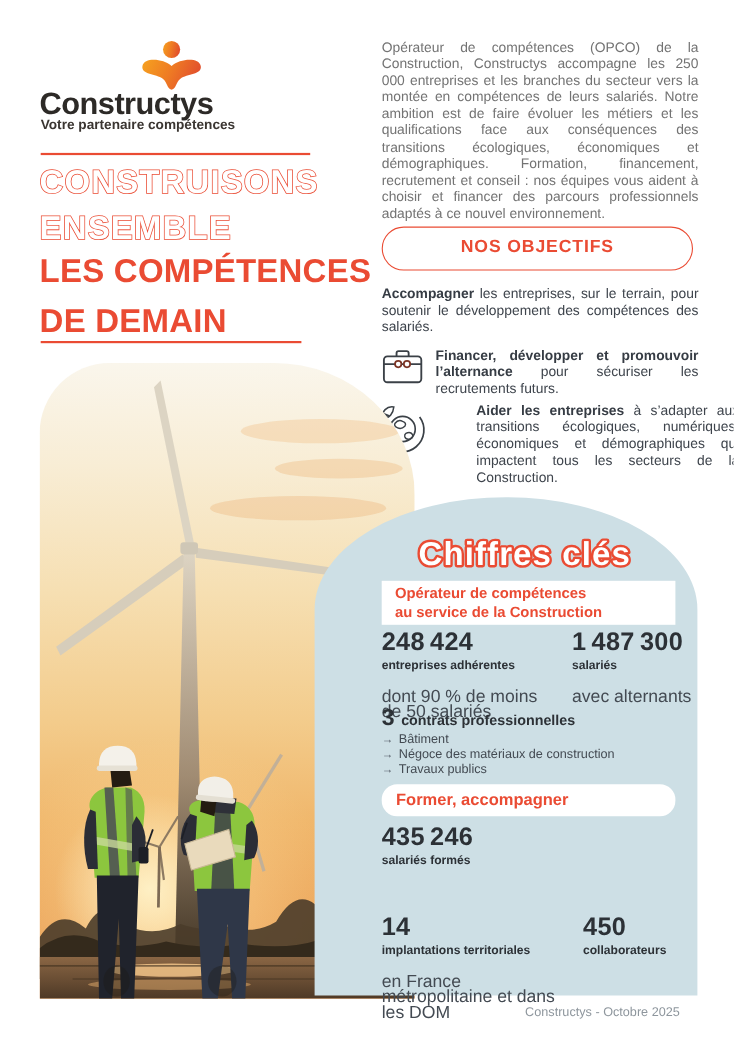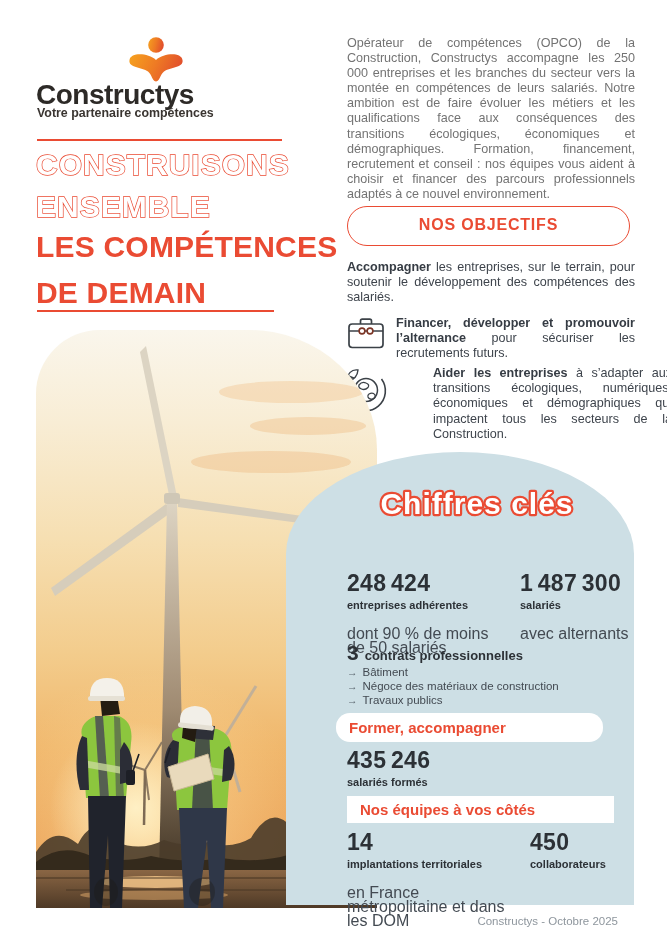--- a/index.html
+++ b/index.html
@@ -53,21 +53,21 @@
 
   
   .kf-dome { position:absolute; left:286px; top:452px; width:348px; height:453px; background:#cddfe5;
     border-radius:174px 174px 0 0 / 102px 102px 0 0; z-index:3; }
   .kf { position:absolute; z-index:4; }
   .kf-title-svg { left:330px; top:483px; width:294px; height:44px; }
   .kf-title-svg text { font-family:"Liberation Sans", sans-serif; font-size:30px; font-weight:800; letter-spacing:1px;
     fill:#ffffff; stroke:#ea4b33; stroke-width:4.4px; paint-order:stroke; stroke-linejoin:round; }
   .kf-banner { background:#ffffff; color:#ea4b33; font-weight:800; }
   .kf-banner1 { left:347px; top:528px; width:267px; height:40px; font-size:13.5px; line-height:16.5px; padding:4px 0 0 12px; }
-  .kf-banner2 { left:336px; top:713px; width:267px; height:29px; font-size:15px; line-height:29px; padding-left:13px;border-radius:14px; }
+  .kf-banner2 { left:347px; top:713px; width:267px; height:29px; font-size:15px; line-height:29px; padding-left:13px;border-radius:14px; }
   .kf-banner3 { left:347px; top:796px; width:267px; height:27px; font-size:15px; line-height:27px; padding-left:13px; }
   .kf-stat .v { font-size:23px; font-weight:800; color:#2c3136; letter-spacing:0.3px; word-spacing:-2px; white-space:nowrap; }
   .kf-stat .l { font-size:11px; font-weight:800; color:#2c3136; margin-top:2px; }
   .kf-stat .s { font-size:16px; color:#434a52; line-height:14px; margin-top:16px; }
   .st1a { left:347px; top:570px; width:160px; }
   .st1b { left:520px; top:570px; width:112px; }
   .st2a { left:347px; top:747px; width:115px; }
   .st2b { left:467px; top:747px; width:165px; }
   .st3a { left:347px; top:829px; width:172px; }
   .st3b { left:530px; top:829px; width:102px; }
@@ -216,20 +216,24 @@
       <ellipse cx="166" cy="562" rx="13" ry="14" fill="#1d1a14" opacity="0.35"></ellipse>
     </svg>
   </div>
 
   <div class="kf-dome"></div>
 
   <svg class="kf kf-title-svg">
     <text x="147" y="31" text-anchor="middle">Chiffres clés</text>
   </svg>
 
+  <div class="kf kf-banner kf-banner1">
+    <div>Opérateur de compétences</div>
+    <div>au service de la Construction</div>
+  </div>
 
   <div class="kf kf-stat st1a">
     <div class="v">248 424</div>
     <div class="l">entreprises adhérentes</div>
     <div class="s">dont 90 % de moins de 50 salariés</div>
   </div>
   <div class="kf kf-stat st1b">
     <div class="v">1 487 300</div>
     <div class="l">salariés</div>
     <div class="s">avec alternants</div>
@@ -254,21 +258,20 @@
       </div>
   </div>
 
   <div class="kf kf-banner kf-banner2">Former, accompagner</div>
 
   <div class="kf kf-stat st2a">
     <div class="v">435 246</div>
     <div class="l">salariés formés</div>
   </div>
 
-  <div class="kf kf-banner kf-banner3">Nos équipes à vos côtés</div>
 
   <div class="kf kf-stat st3a">
     <div class="v">14</div>
     <div class="l">implantations territoriales</div>
     <div class="s">en France métropolitaine et dans les DOM</div>
   </div>
   <div class="kf kf-stat st3b">
     <div class="v">450</div>
     <div class="l">collaborateurs</div>
   </div>

